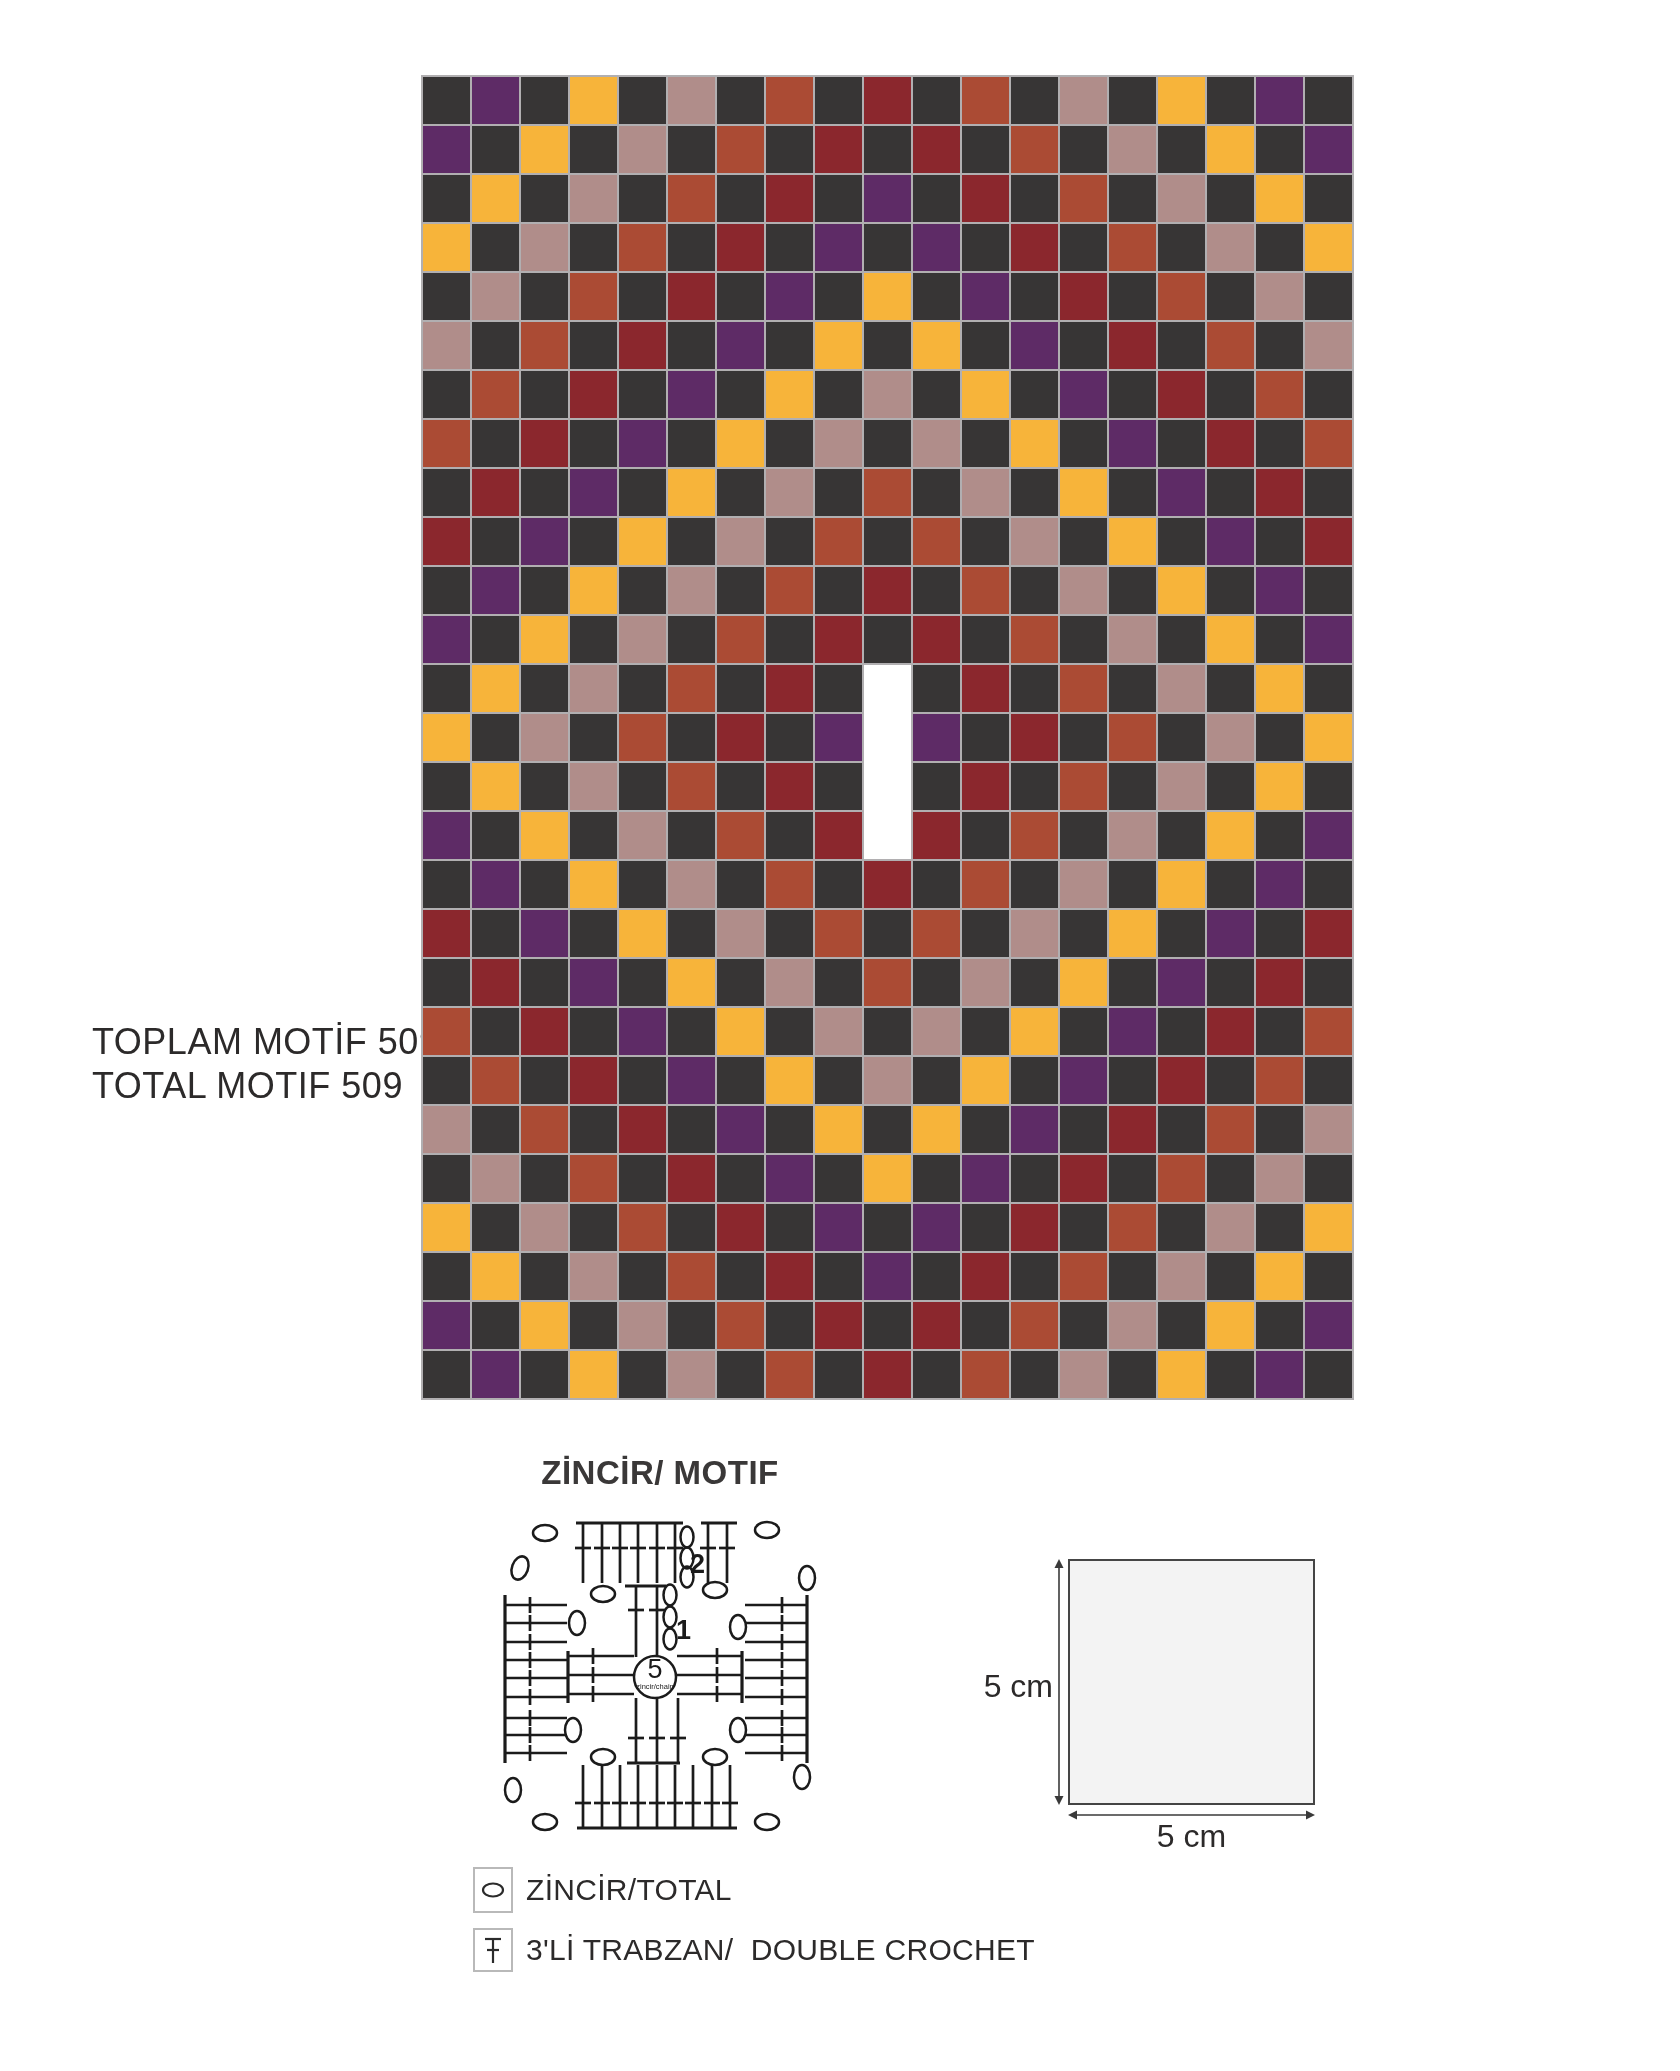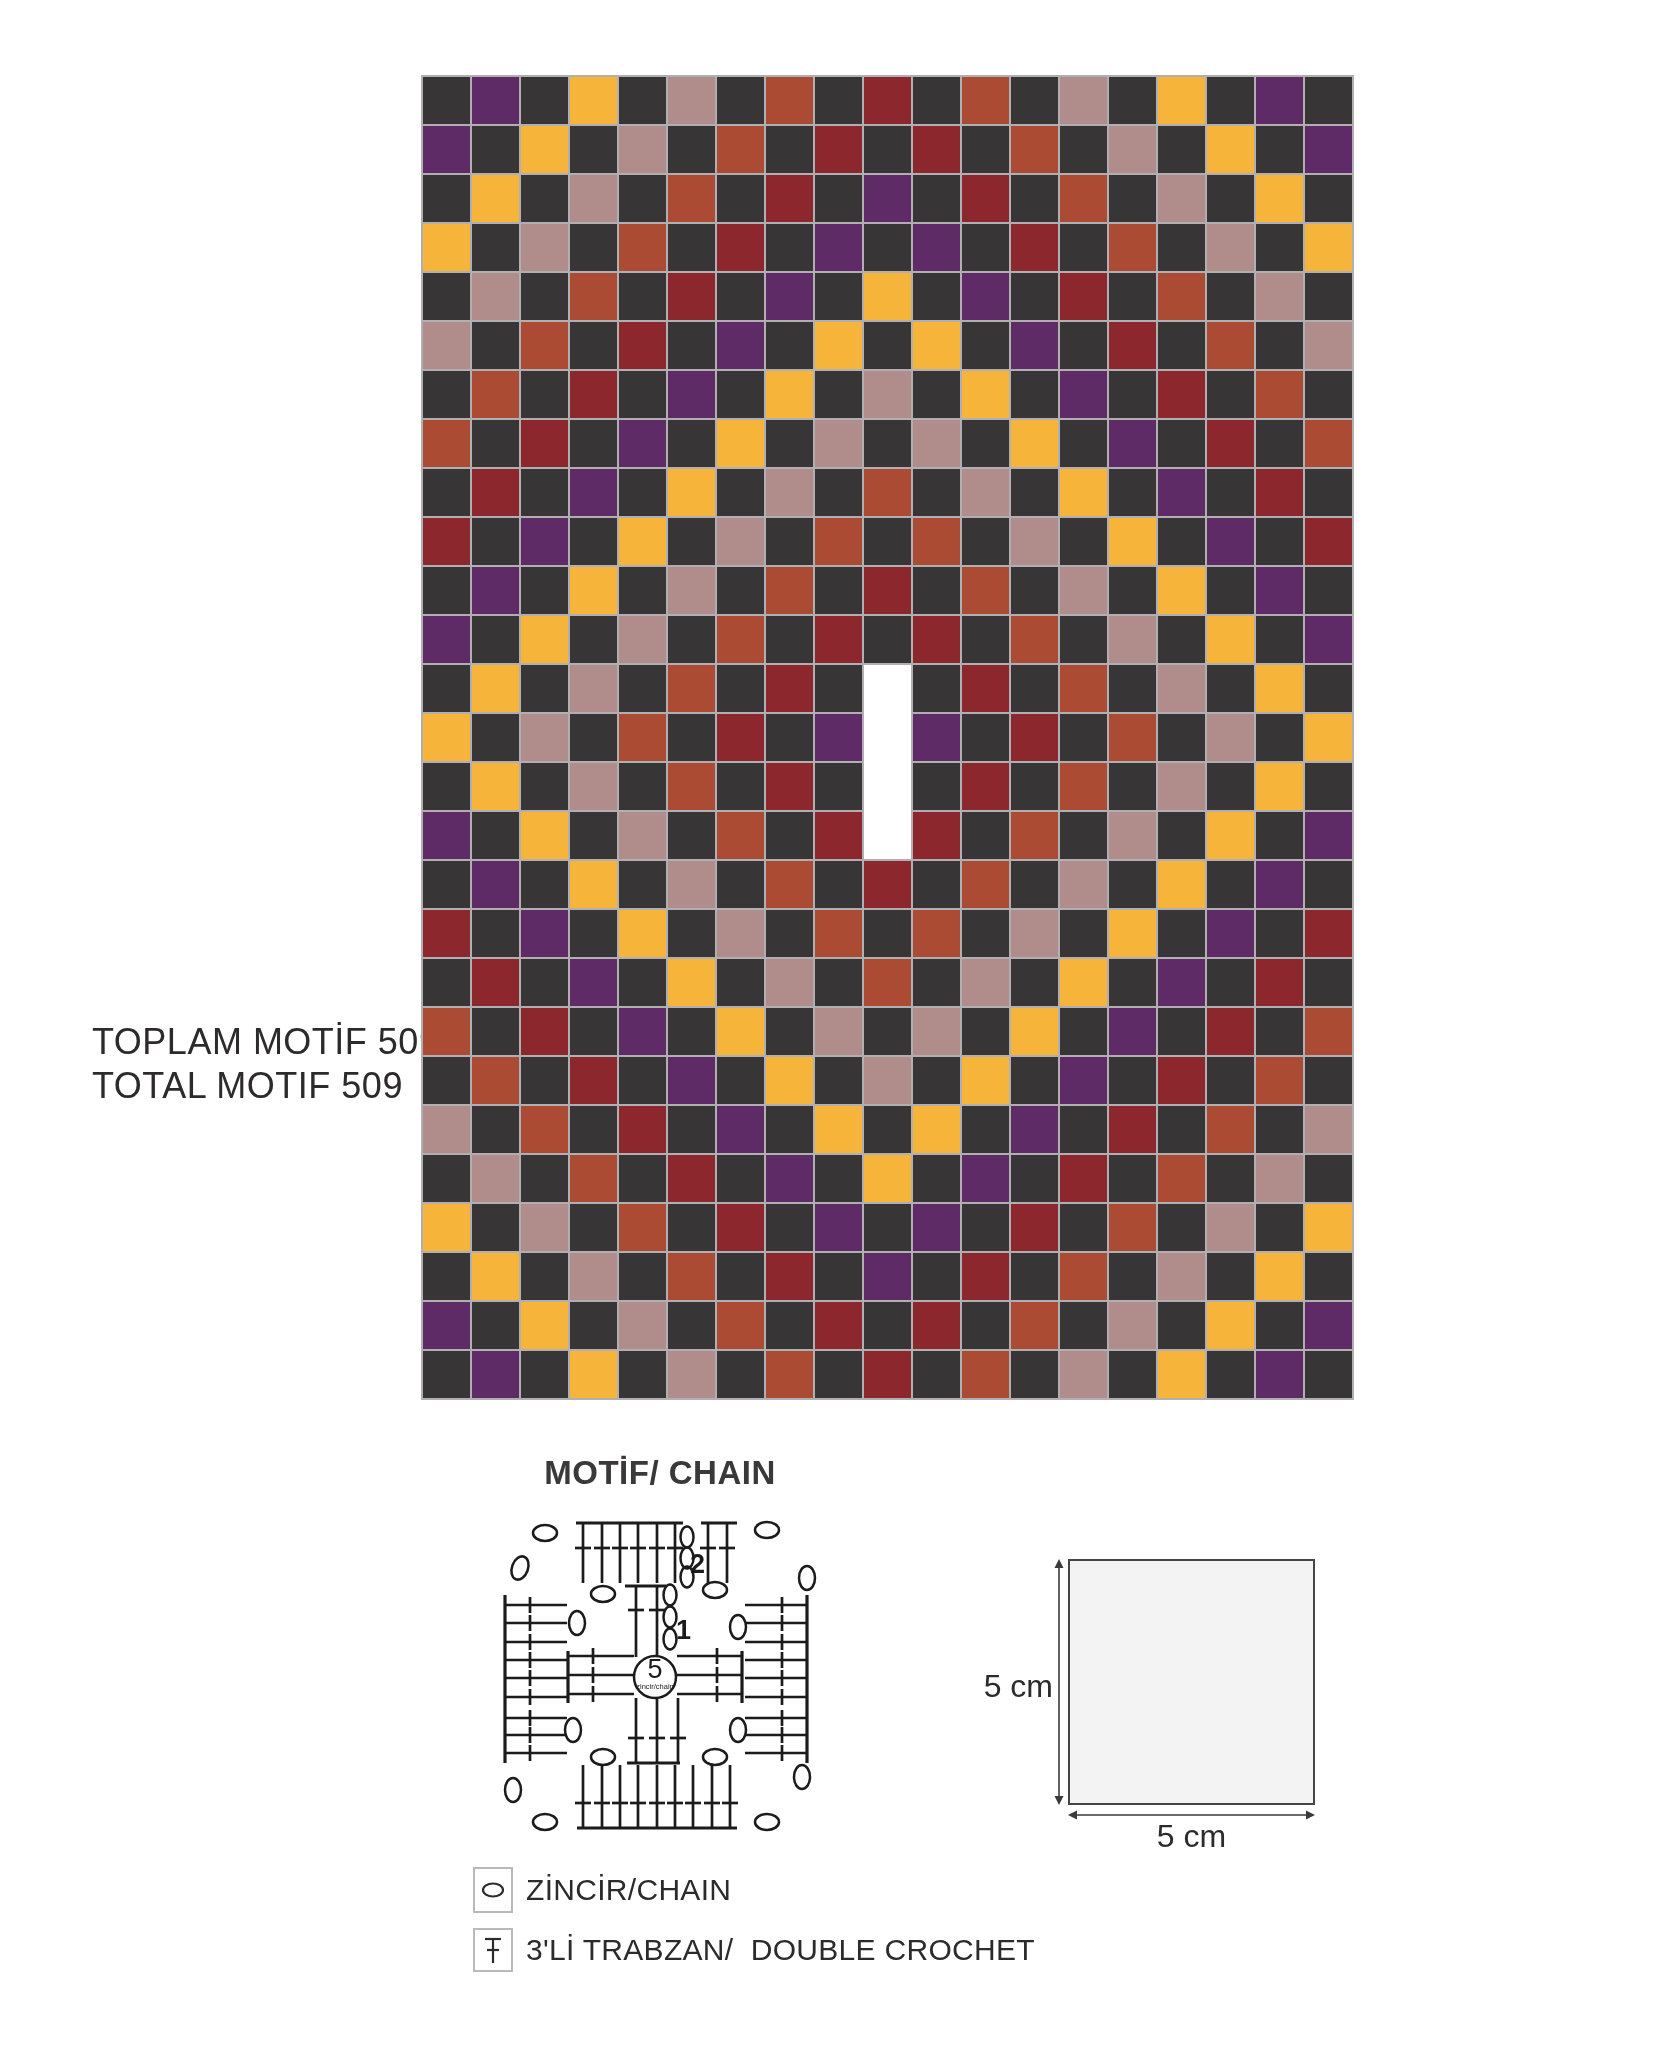--- a/index.html
+++ b/index.html
@@ -577,21 +577,21 @@
       <div class="cell" style="background: rgb(55, 53, 53);"></div>
       <div class="cell" style="background: rgb(176, 141, 138);"></div>
       <div class="cell" style="background: rgb(55, 53, 53);"></div>
       <div class="cell" style="background: rgb(247, 180, 58);"></div>
       <div class="cell" style="background: rgb(55, 53, 53);"></div>
       <div class="cell" style="background: rgb(94, 43, 102);"></div>
       <div class="cell" style="background: rgb(55, 53, 53);"></div>
       <div class="hole" style="left: 443px; top: 590px; width: 47px; height: 194px;"></div>
     </div>
 
-  <div class="motif-heading">MOTİF/ CHAIN</div>
+  <div class="motif-heading">ZİNCİR/ MOTIF</div>
 
   <svg class="motif-svg" id="motif-diagram" viewBox="0 0 340 345">
     <g id="diagram-strokes">
         <line x1="86" y1="18" x2="193" y2="18" class="bar"></line>
         <line x1="93" y1="18" x2="93" y2="78"></line>
         <line x1="85" y1="43" x2="101" y2="43"></line>
         <line x1="112" y1="18" x2="112" y2="78"></line>
         <line x1="104" y1="43" x2="120" y2="43"></line>
         <line x1="130" y1="18" x2="130" y2="78"></line>
         <line x1="122" y1="43" x2="138" y2="43"></line>
@@ -734,21 +734,21 @@
   </svg>
   <div class="dim-label dim-label-v">5 cm</div>
   <div class="dim-label dim-label-h">5 cm</div>
 
   <div class="legend-row legend-row-1">
     <span class="legend-box">
       <svg width="36" height="40">
         <ellipse cx="18" cy="20" rx="10" ry="6.5"></ellipse>
       </svg>
     </span>
-    <span class="legend-label">ZİNCİR/CHAIN</span>
+    <span class="legend-label">ZİNCİR/TOTAL</span>
   </div>
   <div class="legend-row legend-row-2">
     <span class="legend-box">
       <svg width="36" height="40">
         <line x1="10" y1="9" x2="26" y2="9"></line>
         <line x1="18" y1="9" x2="18" y2="33"></line>
         <line x1="12" y1="20" x2="24" y2="20"></line>
       </svg>
     </span>
     <span class="legend-label">3'Lİ TRABZAN/  DOUBLE CROCHET</span>

